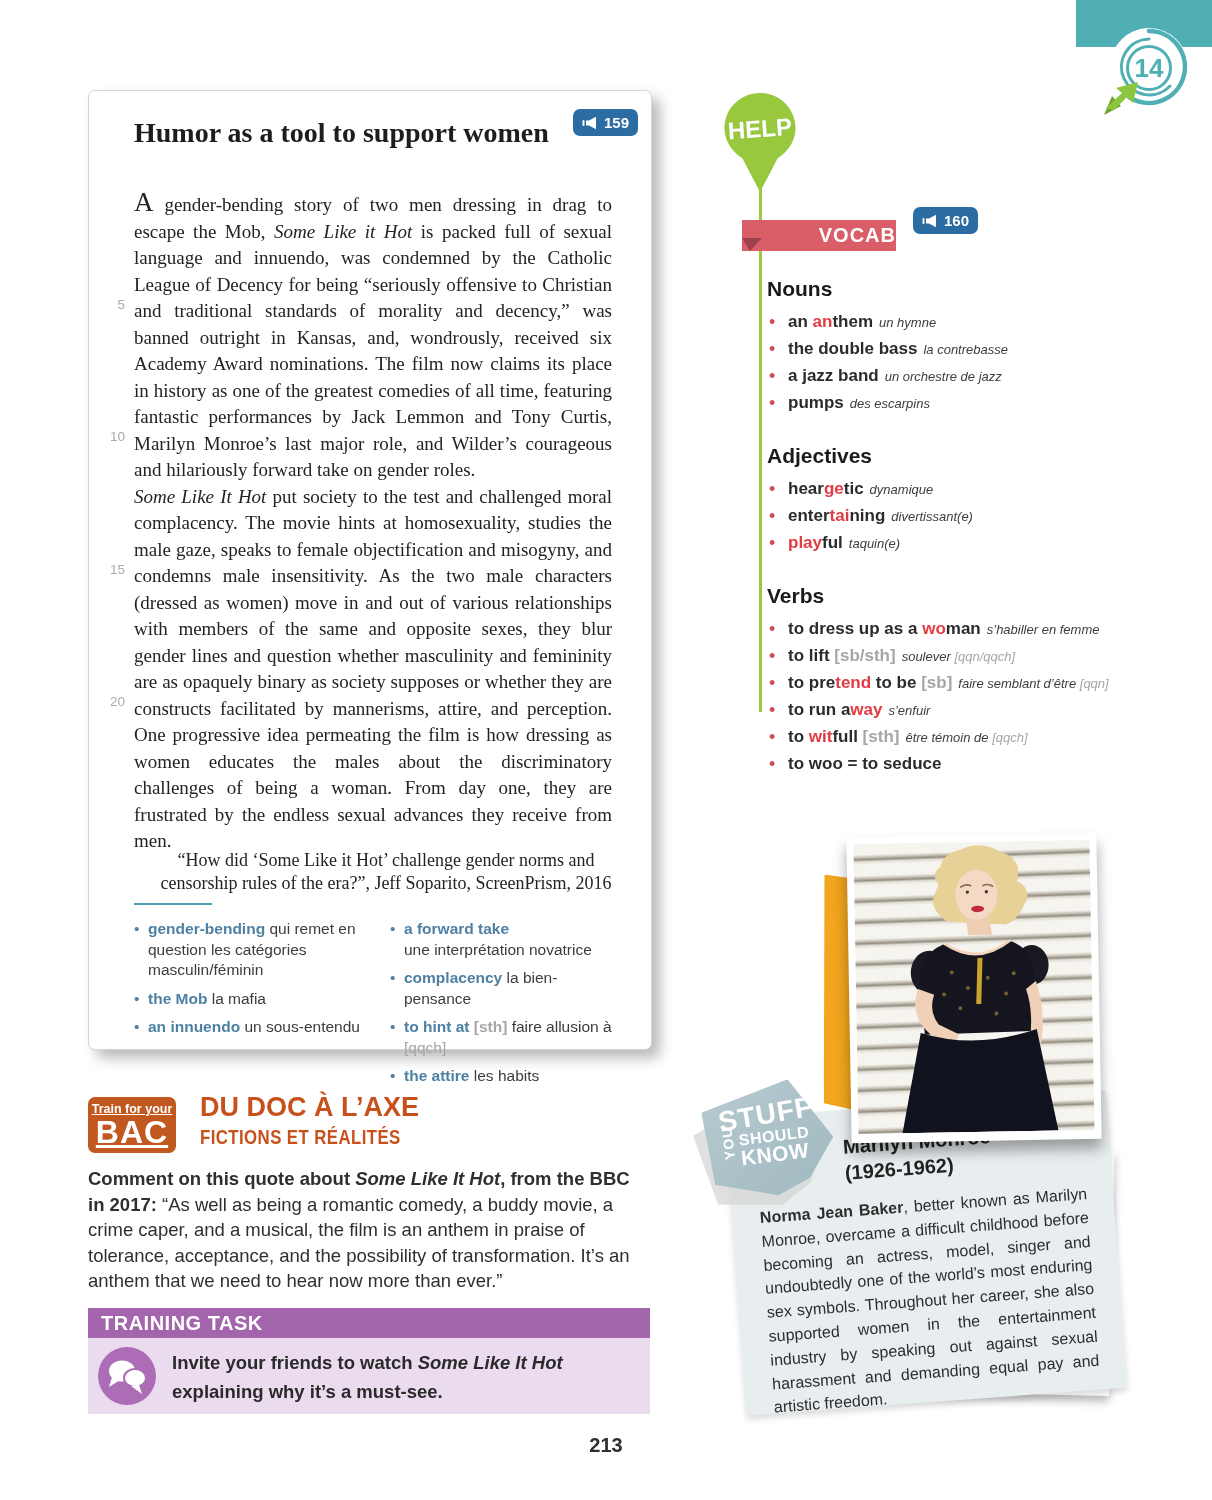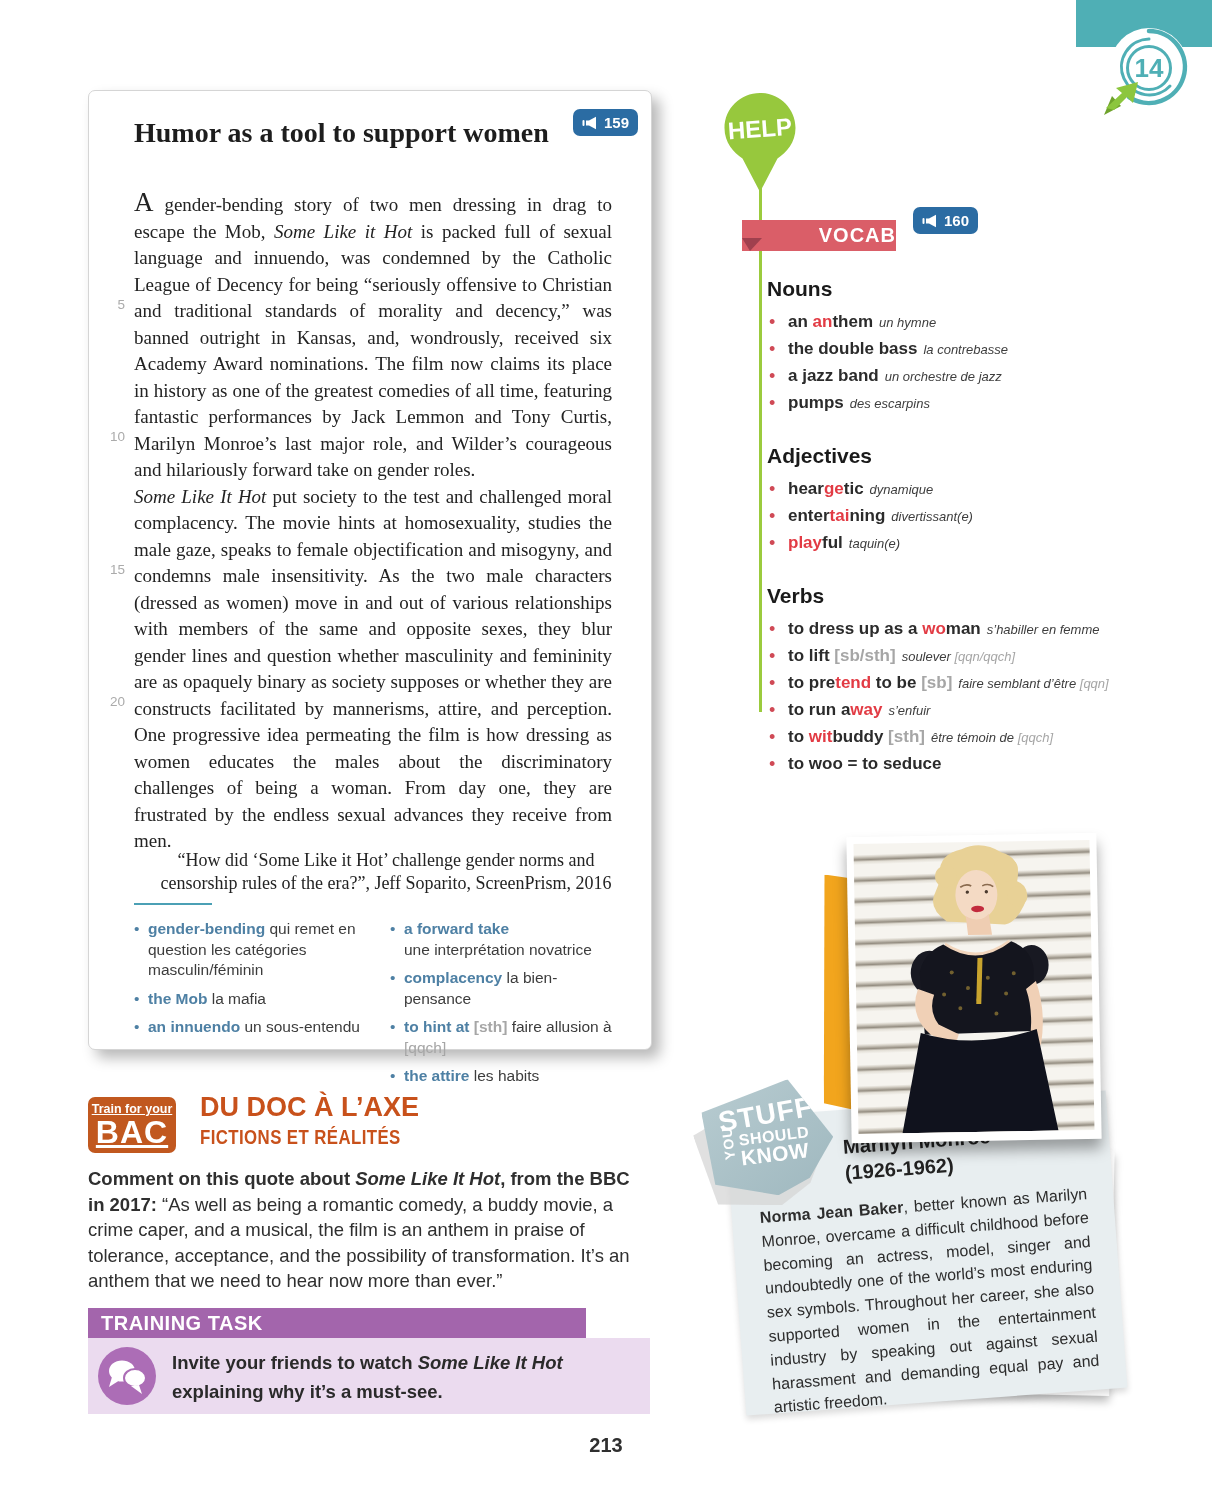--- a/index.html
+++ b/index.html
@@ -67,21 +67,21 @@
     color:#fff;text-align:center;border-radius:7px;text-decoration:underline;}
   .bac-badge .small{display:block;font-size:12.5px;font-weight:bold;margin-top:5px;}
   .bac-badge .big{display:block;font-size:32px;font-weight:bold;line-height:32px;letter-spacing:1px;}
   .bac-title{position:absolute;left:200px;top:1092px;margin:0;font-size:27px;font-weight:bold;color:#C8511B;}
   .bac-subtitle{position:absolute;left:200px;top:1126px;margin:0;font-size:20px;font-weight:bold;color:#C8511B;
     transform:scaleX(.84);transform-origin:left;letter-spacing:.5px;}
   .bac-prompt{position:absolute;left:88px;top:1166px;width:558px;margin:0;
     font-size:18.5px;line-height:25.5px;color:#2f2f2f;}
 
   
-  .tt-header{position:absolute;left:88px;top:1308px;width:498px;height:30px;background:#A365AC;
+  .tt-header{position:absolute;left:88px;top:1308px;width:562px;height:30px;background:#A365AC;
     color:#fff;font-weight:bold;font-size:20px;letter-spacing:.5px;line-height:30px;padding-left:0;}
   .tt-header span{margin-left:13px;}
   .tt-body{position:absolute;left:88px;top:1338px;width:562px;height:76px;background:#EBDBEF;}
   .tt-icon{position:absolute;left:98px;top:1347px;width:58px;height:58px;border-radius:50%;background:#AC6DB6;}
   .tt-text{position:absolute;left:172px;top:1348px;width:440px;font-size:18.5px;line-height:29px;
     font-weight:600;color:#2a2a2a;}
 
   
   .yellow-shape{position:absolute;left:820px;top:874px;width:48px;height:238px;background:#F2A51D;
     clip-path:polygon(18% 0,100% 3%,78% 100%,0 96%);transform:rotate(-2deg);z-index:1;}
@@ -205,21 +205,21 @@
       <div class="v-item"><span class="v-en"><span>hear</span><span class="sg-r">ge</span><span>tic</span></span><span class="v-fr"><span>dynamique</span></span></div>
       <div class="v-item"><span class="v-en"><span>enter</span><span class="sg-r">tai</span><span>ning</span></span><span class="v-fr"><span>divertissant(e)</span></span></div>
       <div class="v-item"><span class="v-en"><span class="sg-r">play</span><span>ful</span></span><span class="v-fr"><span>taquin(e)</span></span></div>
     </div>
     <div class="v-section">
       <h2 class="v-heading">Verbs</h2>
       <div class="v-item"><span class="v-en"><span>to dress up as a </span><span class="sg-r">wo</span><span>man</span></span><span class="v-fr"><span>s’habiller en femme</span></span></div>
       <div class="v-item"><span class="v-en"><span>to lift </span><span class="sg-g">[sb/sth]</span></span><span class="v-fr"><span>soulever </span><span class="sg-g">[qqn/qqch]</span></span></div>
       <div class="v-item"><span class="v-en"><span>to pre</span><span class="sg-r">tend</span><span> to be </span><span class="sg-g">[sb]</span></span><span class="v-fr"><span>faire semblant d’être </span><span class="sg-g">[qqn]</span></span></div>
       <div class="v-item"><span class="v-en"><span>to run a</span><span class="sg-r">way</span></span><span class="v-fr"><span>s’enfuir</span></span></div>
-      <div class="v-item"><span class="v-en"><span>to </span><span class="sg-r">wit</span><span>buddy </span><span class="sg-g">[sth]</span></span><span class="v-fr"><span>être témoin de </span><span class="sg-g">[qqch]</span></span></div>
+      <div class="v-item"><span class="v-en"><span>to </span><span class="sg-r">wit</span><span>full </span><span class="sg-g">[sth]</span></span><span class="v-fr"><span>être témoin de </span><span class="sg-g">[qqch]</span></span></div>
       <div class="v-item"><span class="v-en"><span>to woo = to seduce</span></span><span class="v-fr"></span></div>
     </div>
   </div>
 
   <div class="bac-badge">
     <span class="small">Train for your</span>
     <span class="big">BAC</span>
   </div>
   <h2 class="bac-title">DU DOC À L’AXE</h2>
   <h3 class="bac-subtitle">FICTIONS ET RÉALITÉS</h3>

